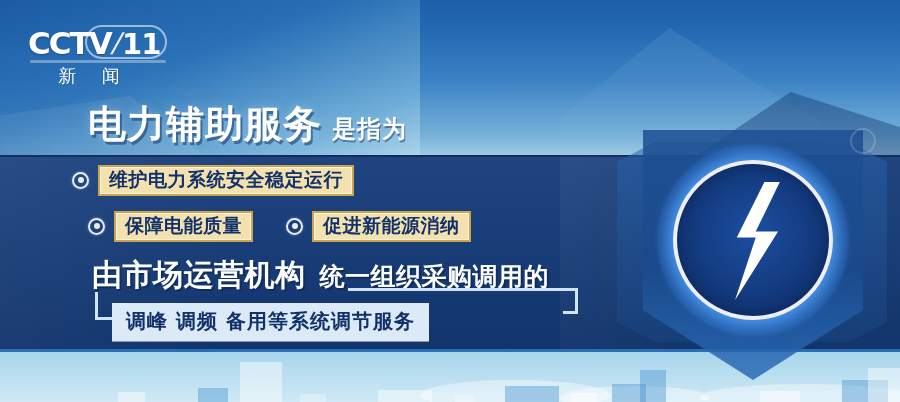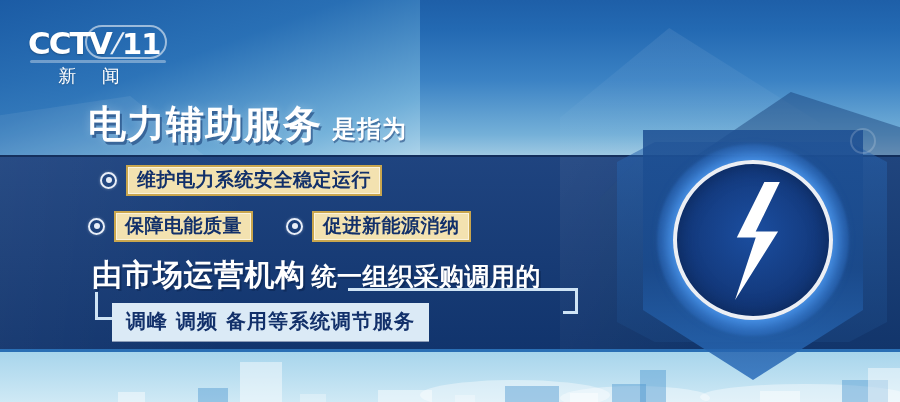--- a/index.html
+++ b/index.html
@@ -194,21 +194,21 @@
 
   
   .line3 { position:absolute; left:92px; top:255px; display:flex; align-items:baseline; white-space:nowrap; }
   .line3 .l3a {
     font-size:30px; font-weight:bold; color:#ffffff;
     font-family:"DejaVu Sans", sans-serif; letter-spacing:.5px;
     text-shadow:2px 2px 0 rgba(11,36,80,.6);
   }
   .line3 .l3b {
     font-size:25px; font-weight:bold; color:#ffffff;
-    font-family:"DejaVu Sans", sans-serif; margin-left:6px;
+    font-family:"DejaVu Sans", sans-serif; margin-left:14px;
     letter-spacing:.5px;
     text-shadow:2px 2px 0 rgba(11,36,80,.6);
   }
 
   
   .uline {
     position:absolute; left:348px; top:288px; width:230px; height:3px;
     background:#cfe4f5;
   }
   .ubracket-r {
@@ -324,21 +324,21 @@
     <div class="bar"></div>
     <div class="row2">新 闻</div>
   </div>
 
 
   <div class="headline">
     <span class="big">电力辅助服务</span>
     <span class="small">是指为</span>
   </div>
 
-  <div class="chiprow" style="left:100px; top:165px;">
+  <div class="chiprow" style="left:72px; top:165px;">
     <span class="bullet"></span>
     <span class="chip">维护电力系统安全稳定运行</span>
   </div>
 
   <div class="chiprow" style="left:286px; top:211px;">
     <span class="bullet"></span>
     <span class="chip">促进新能源消纳</span>
   </div>
 
   <div class="chiprow" style="left:88px; top:211px;">

